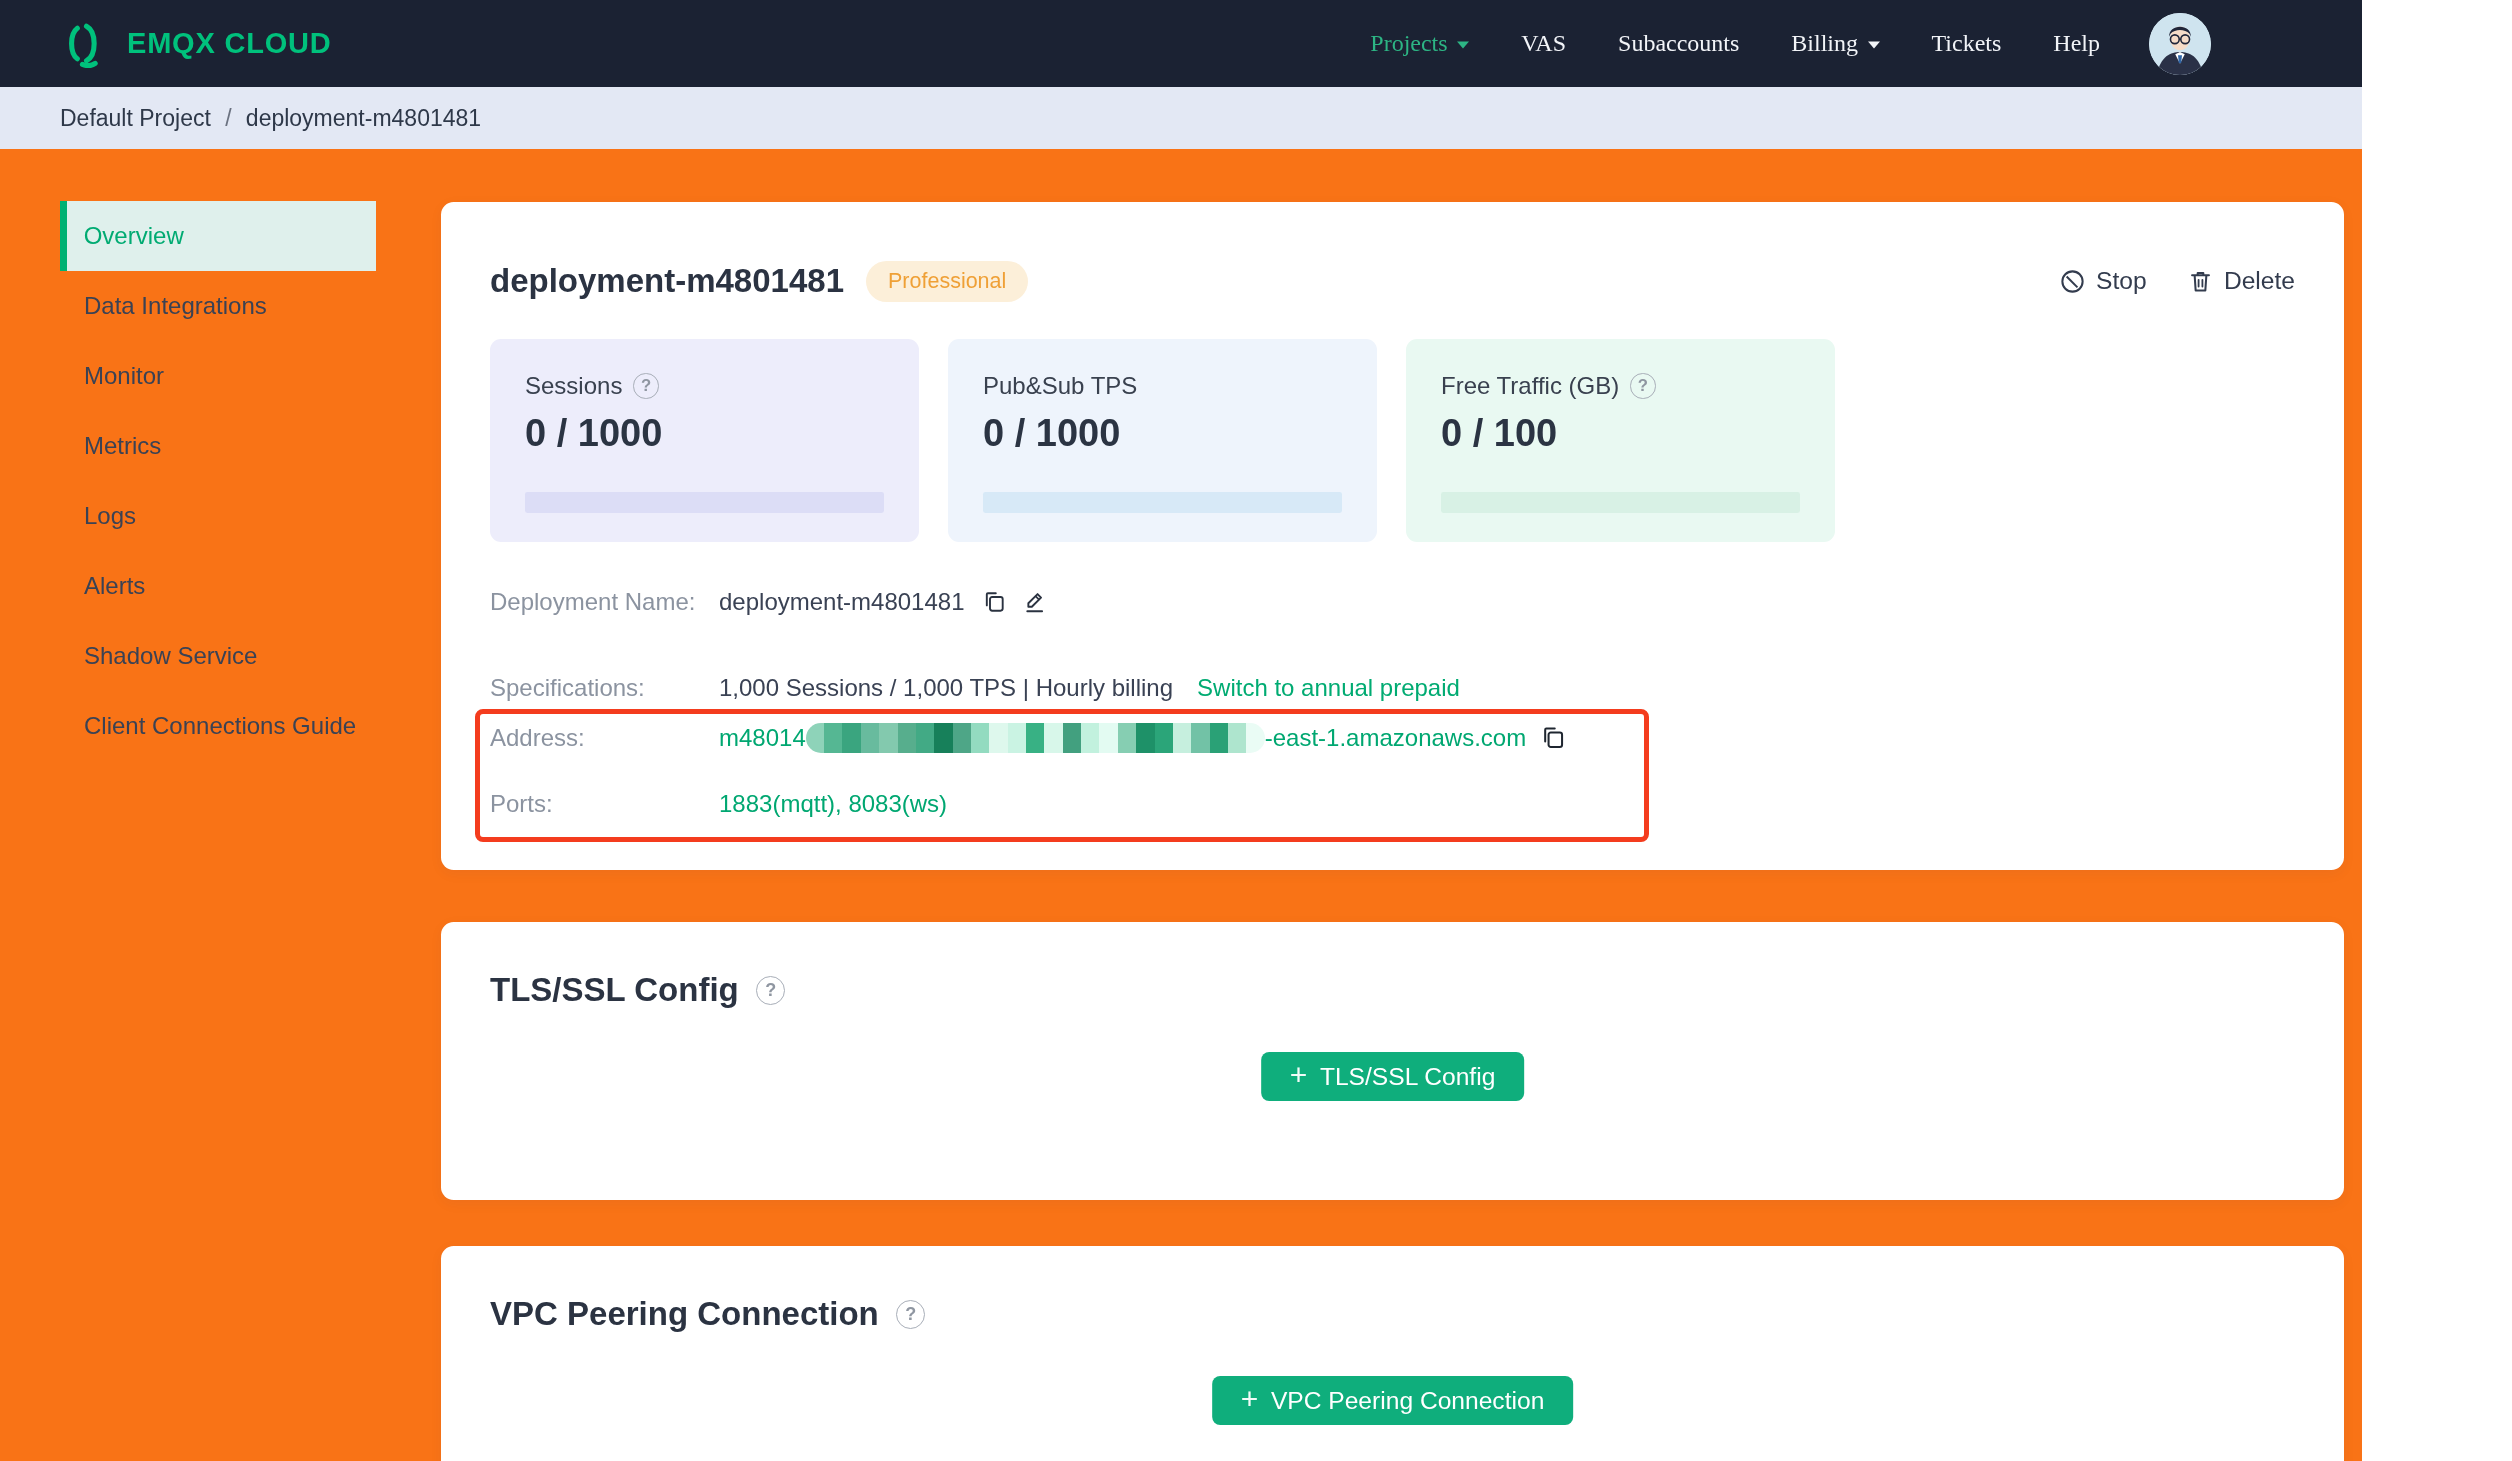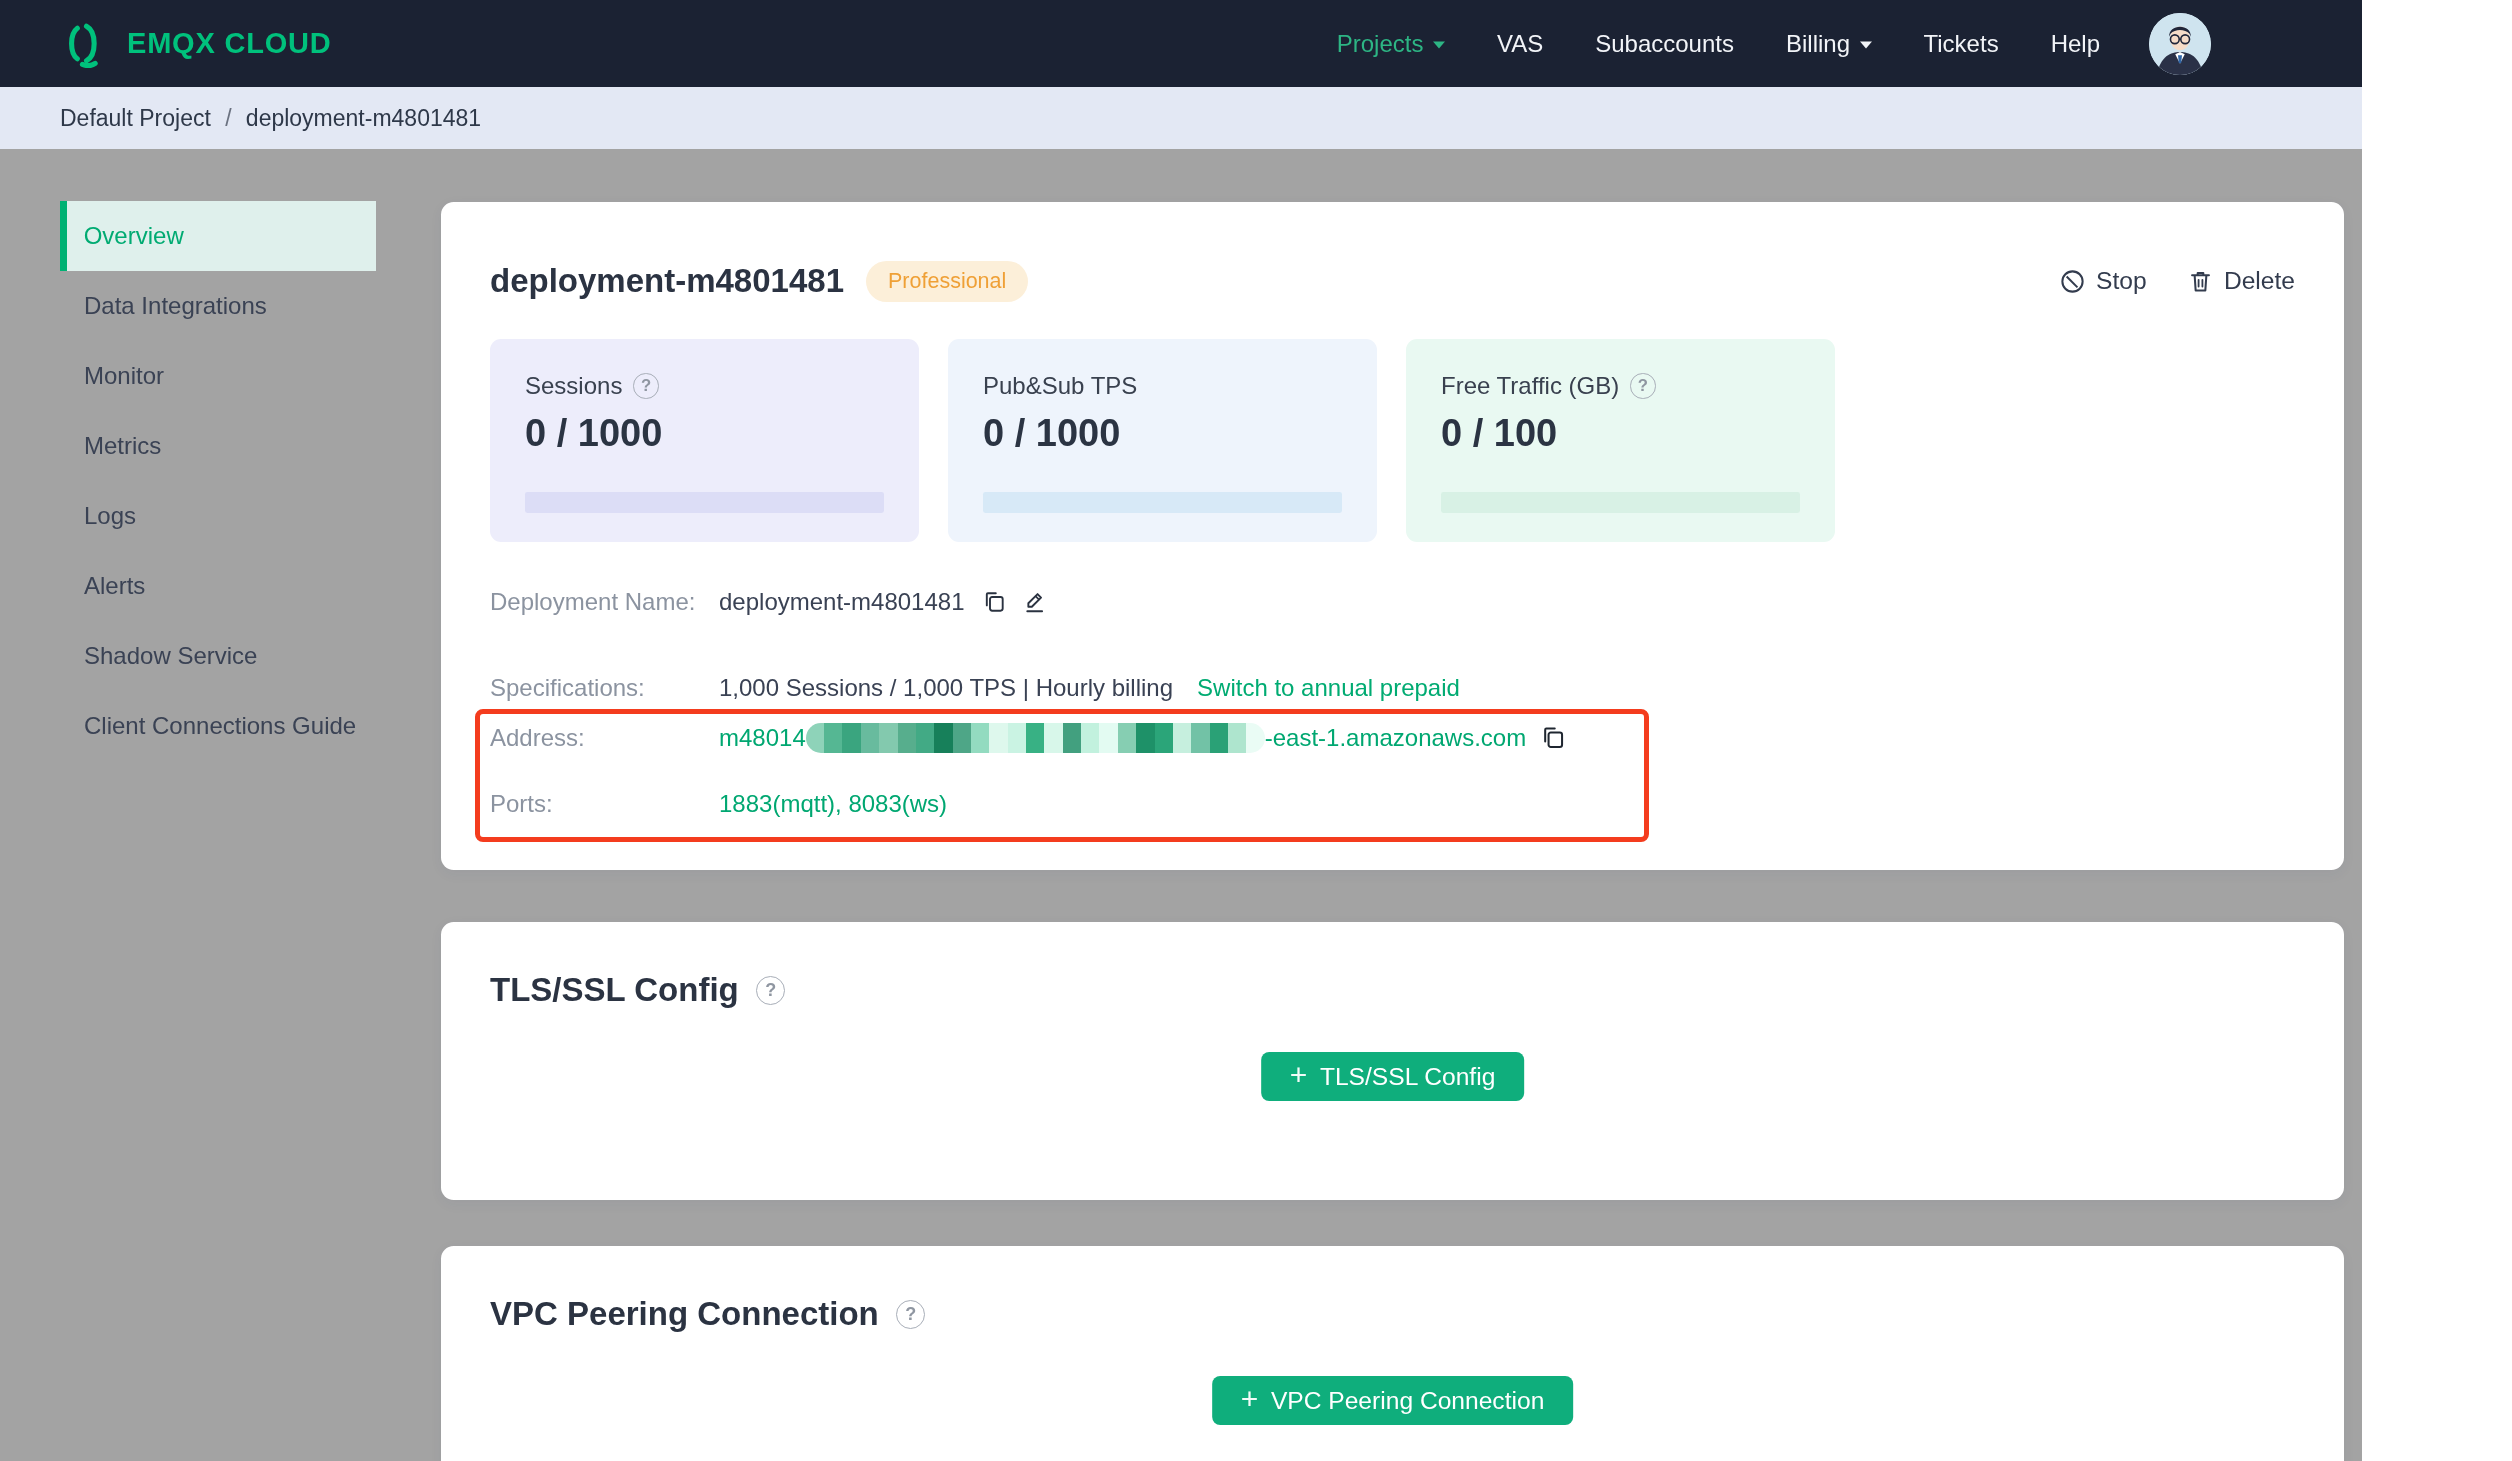--- a/index.html
+++ b/index.html
@@ -1,26 +1,26 @@
 <!DOCTYPE html>
 <html style="font-size:12.7px"><head>
 <meta charset="utf-8">
 <style>
   * { margin:0; padding:0; box-sizing:border-box; }
   html,body { width:2512px; height:1462px; }
   body { font-family:"Liberation Sans", sans-serif; }
-  .page { position:relative; width:2362px; height:1462px; background:#a3a3a3; overflow:hidden; }
+  .page { position:relative; width:2362px; height:1462px; background:#f97316; overflow:hidden; }
 
   
   .nav { position:absolute; left:0; top:0; width:100%; height:87px; background:#1b2233;
          display:flex; align-items:center; padding:0 151px 0 62px; }
   .logo { display:flex; align-items:center; gap:16px; cursor:pointer; }
   .logo-text { color:#00c17c; font-size:29px; font-weight:700; letter-spacing:0.8px; }
   .nav-items { margin-left:auto; display:flex; align-items:center; gap:52px; }
-  .nav-item { color:#f2f4f8; font-size:24px; font-weight:500; display:flex; align-items:center; gap:9.5px; cursor:pointer; white-space:nowrap; }
+  .nav-item { color:#f2f4f8; font-size:24px; font-weight:500; display:flex; align-items:center; gap:9.5px; cursor:pointer; white-space:nowrap;font-family:Liberation Serif, serif; }
   .nav-item.active { color:#2db584; }
   .caret { width:0; height:0; border-left:6.4px solid transparent; border-right:6.4px solid transparent;
            border-top:7.2px solid currentColor; transform:translateY(1.6px); }
   .avatar { width:62px; height:62px; border-radius:50%; overflow:hidden; background:#cfe4ef; margin-left:49px; cursor:pointer; flex:none; }
 
   
   .breadcrumb { position:absolute; left:0; top:87px; width:100%; height:62px; background:#e3e8f4;
                 display:flex; align-items:center; gap:14.3px; padding-left:60px; font-size:23px; color:#2e3849; }
   .breadcrumb .sep { color:#6b7280; }
   .breadcrumb .crumb { cursor:pointer; }

